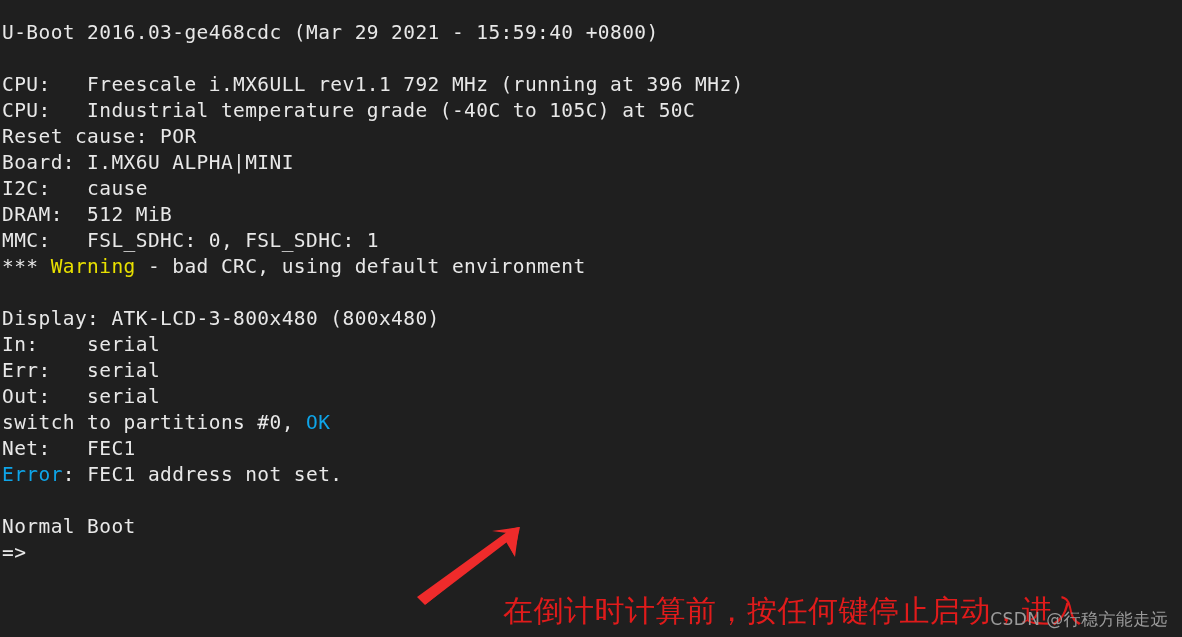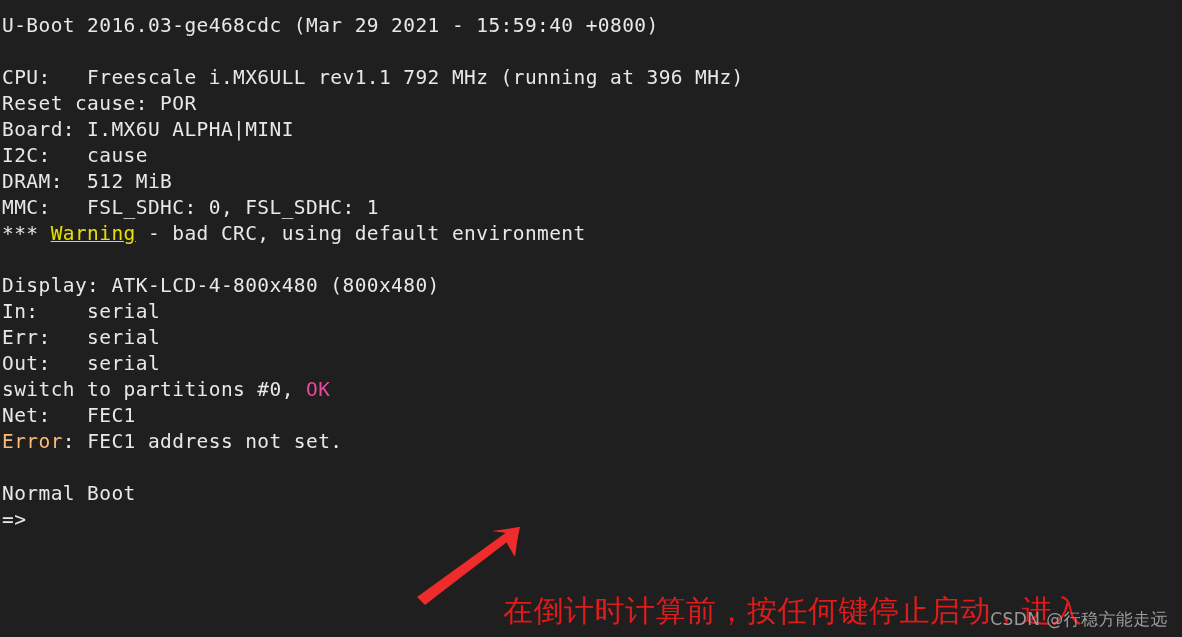--- a/index.html
+++ b/index.html
@@ -14,37 +14,37 @@
     height: 637px;
     background: #1f1f1f;
     overflow: hidden;
     font-family: "DejaVu Sans Mono", "Liberation Mono", monospace;
   }
   #console {
     position: absolute;
     left: 0;
     top: 0;
     width: 1182px;
-    padding: 13px 0 0 2px;
+    padding: 20px 0 0 2px;
     box-sizing: border-box;
   }
   .line {
     height: 26px;
     line-height: 26px;
     font-size: 19.5px;
     letter-spacing: 0.42px;
     color: #e8e8e8;
     white-space: pre;
   }
   .line.blank {
     color: transparent;
   }
-  .tok-warn  { color: #e8e000; text-decoration: underline; }
-  .tok-ok    { color: #ec4899; }
-  .tok-err   { color: #fdba74; }
+  .tok-warn  { color: #e8e000; }
+  .tok-ok    { color: #0ea5e9; }
+  .tok-err   { color: #0ea5e9; }
 
   
   #annotation {
     position: absolute;
     left: 503px;
     top: 516px;
     width: 680px;
     color: #e01b1b;
     font-family: "DejaVu Serif", "Liberation Serif", serif;
     font-size: 30px;
@@ -74,28 +74,29 @@
 </style>
 </head>
 <body>
 
 <div id="screen">
 
   <div id="console">
       <div class="line">U-Boot 2016.03-ge468cdc (Mar 29 2021 - 15:59:40 +0800)</div>
       <div class="line blank"></div>
       <div class="line">CPU:   Freescale i.MX6ULL rev1.1 792 MHz (running at 396 MHz)</div>
+      <div class="line">CPU:   Industrial temperature grade (-40C to 105C) at 50C</div>
       <div class="line">Reset cause: POR</div>
       <div class="line">Board: I.MX6U ALPHA|MINI</div>
       <div class="line">I2C:   cause</div>
       <div class="line">DRAM:  512 MiB</div>
       <div class="line">MMC:   FSL_SDHC: 0, FSL_SDHC: 1</div>
       <div class="line"><span>*** </span><span class="tok-warn">Warning</span><span> - bad CRC, using default environment</span></div>
       <div class="line blank"></div>
-      <div class="line">Display: ATK-LCD-4-800x480 (800x480)</div>
+      <div class="line">Display: ATK-LCD-3-800x480 (800x480)</div>
       <div class="line">In:    serial</div>
       <div class="line">Err:   serial</div>
       <div class="line">Out:   serial</div>
       <div class="line"><span>switch to partitions #0, </span><span class="tok-ok">OK</span><span></span></div>
       <div class="line">Net:   FEC1</div>
       <div class="line"><span></span><span class="tok-err">Error</span><span>: FEC1 address not set.</span></div>
       <div class="line blank"></div>
       <div class="line">Normal Boot</div>
       <div class="line">=&gt;</div>
     </div>

